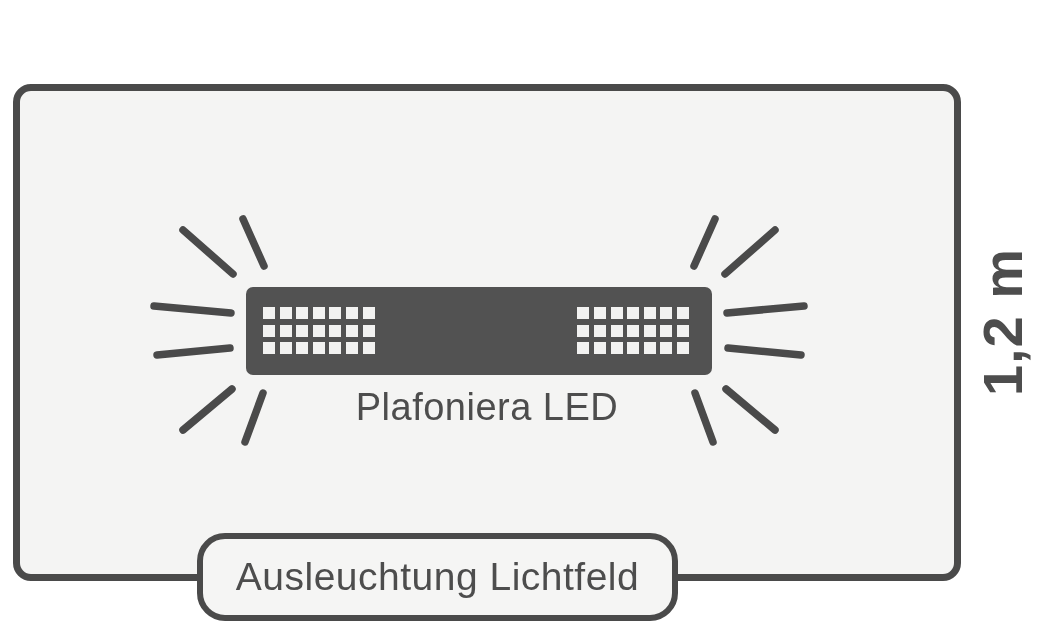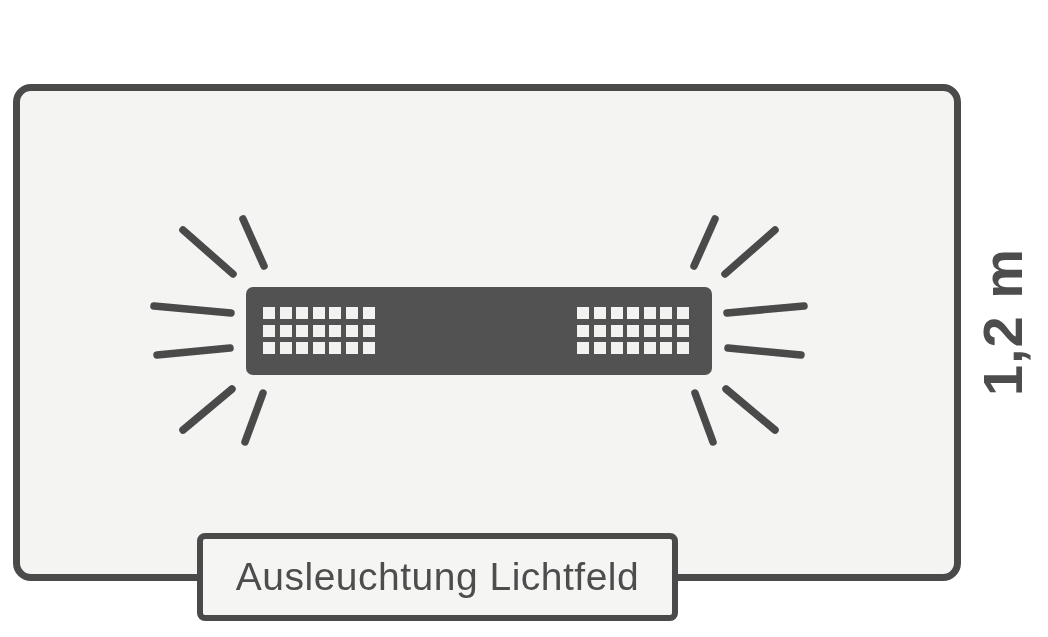--- a/index.html
+++ b/index.html
@@ -64,21 +64,21 @@
     text-align:center;
     font-size:38px;line-height:46px;
     color:var(--text);
     letter-spacing:0.5px;
   }
   .badge{
     position:absolute;
     left:197px;top:533px;width:481px;height:88px;
     background:var(--badge_bg);
     border:6px solid var(--stroke);
-    border-radius:8px;
+    border-radius:28px;
     display:flex;align-items:center;justify-content:center;
     font-size:39px;color:var(--text);
     letter-spacing:0.5px;
     white-space:nowrap;
   }
 </style>
 </head>
 <body>
 
 <div class="stage">
@@ -147,18 +147,19 @@
         <div class="cell"></div>
         <div class="cell"></div>
         <div class="cell"></div>
         <div class="cell"></div>
         <div class="cell"></div>
         <div class="cell"></div>
         <div class="cell"></div>
       </div>
   </div>
 
+  <div class="fixture-label">Plafoniera LED</div>
 
   <div class="badge">
     <span>Ausleuchtung Lichtfeld</span>
   </div>
 
 </div>
 
 </body></html>

